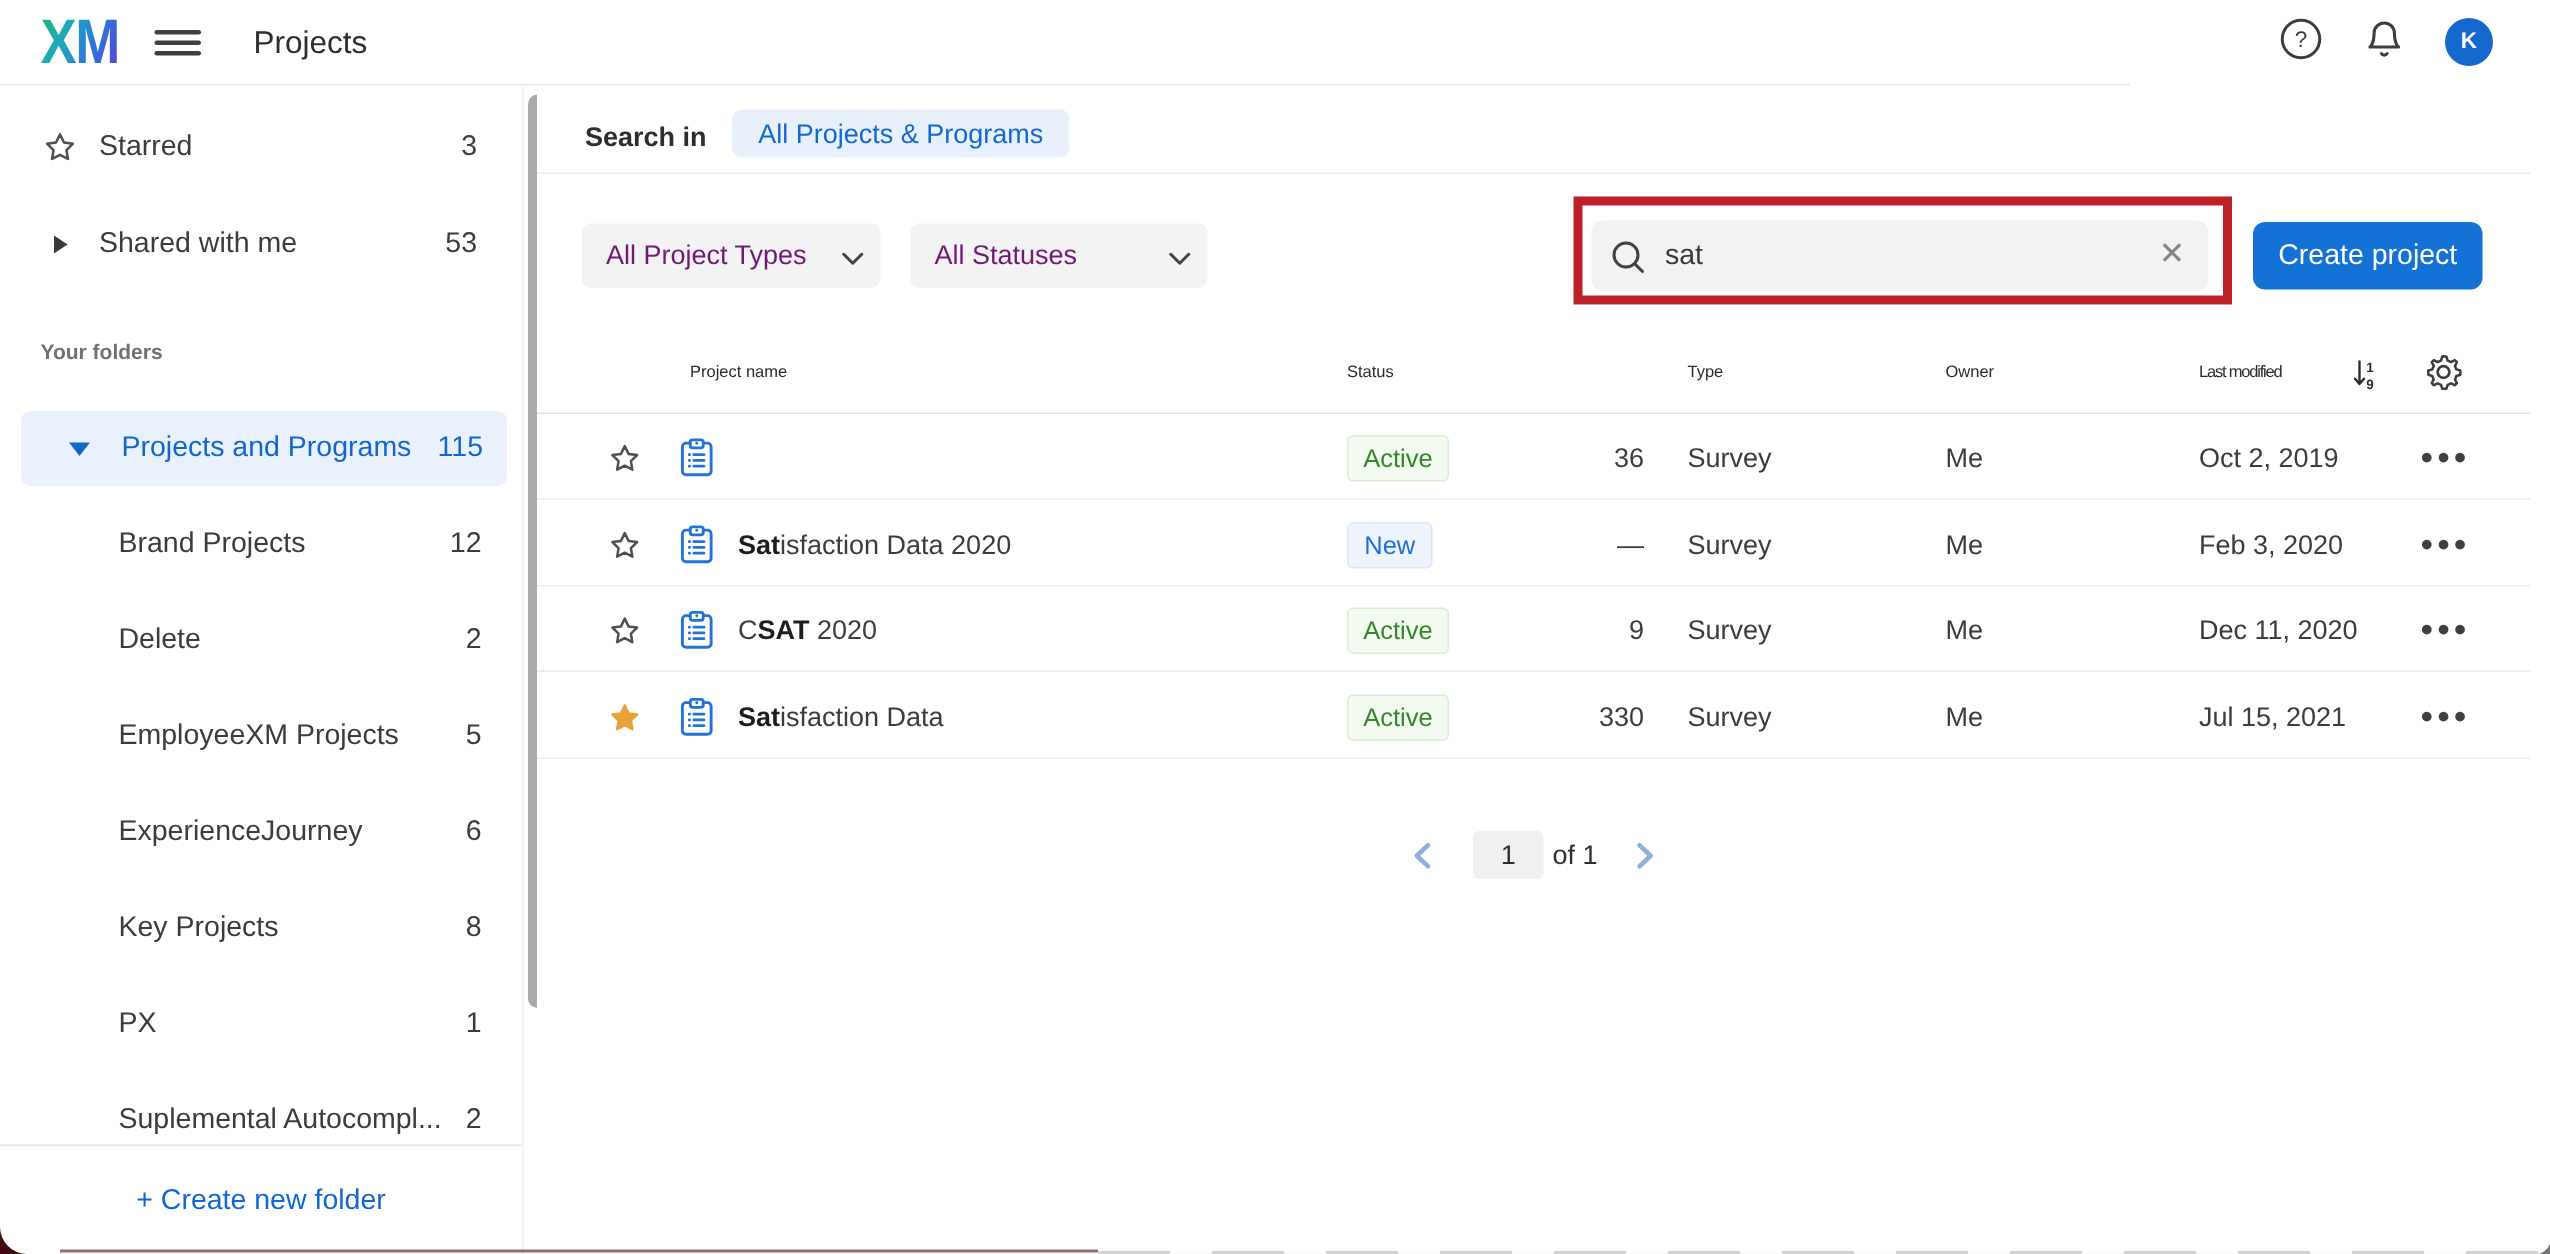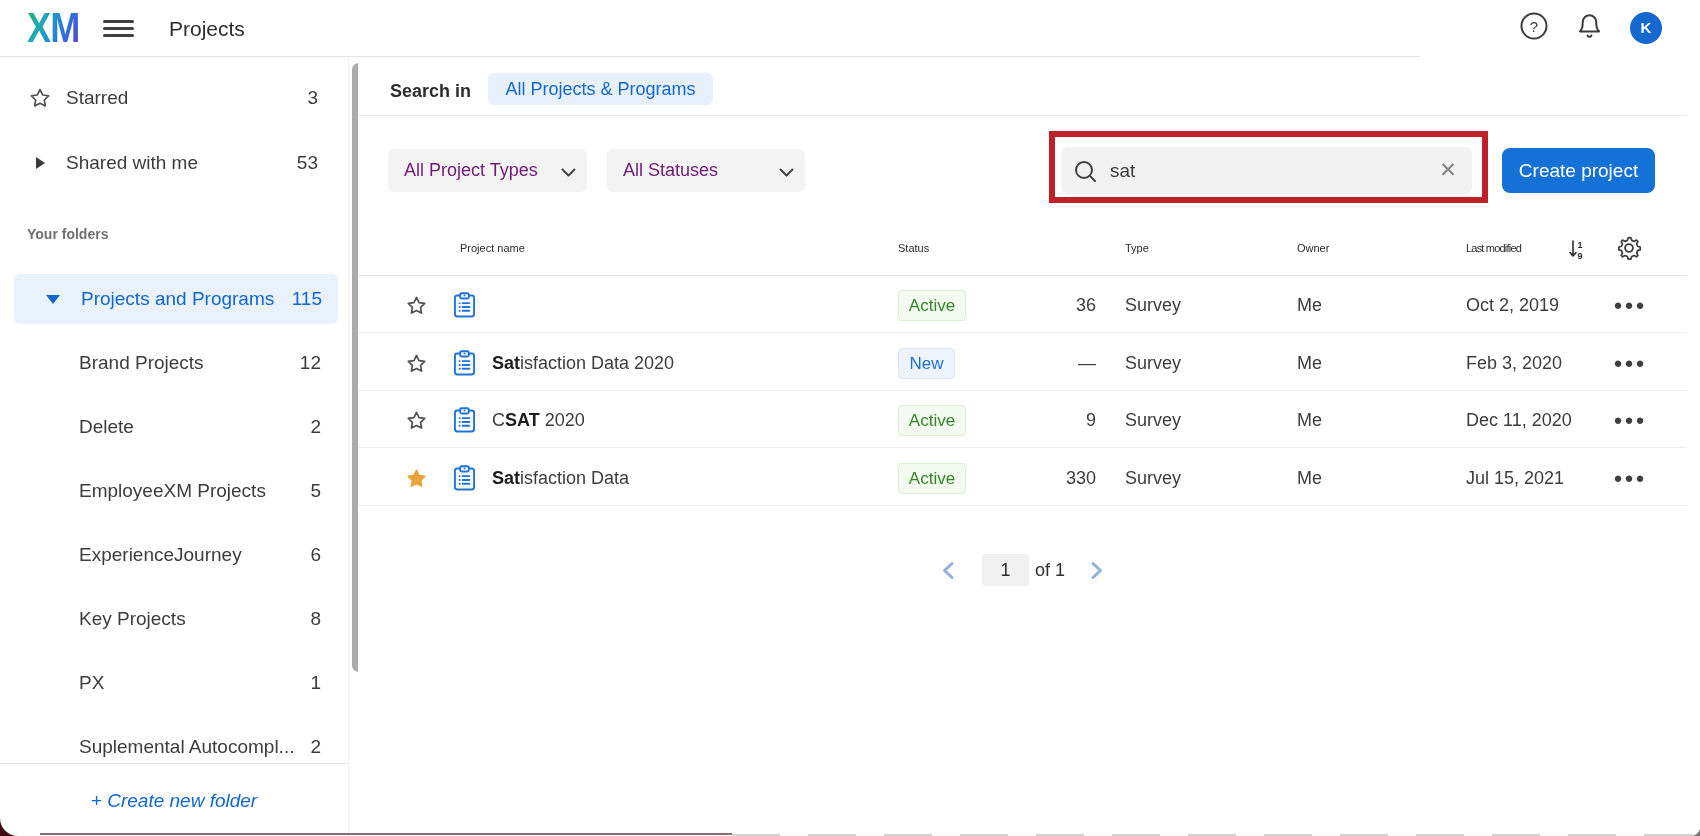--- a/index.html
+++ b/index.html
@@ -23,21 +23,21 @@
   
   #sidebar { position:absolute; left:0; top:57px; width:370px; height:779px; background:#fff; border-right:1px solid #e7e7e7; }
   .srow { position:absolute; left:0; width:348px; height:40px; line-height:40px; font-size:19px; color:#3c3c3c; }
   .scount { position:absolute; right:30px; top:0; text-align:right; }
   #scrolltrack { position:absolute; left:348px; top:0; width:1px; height:779px; background:#f0f0f0; }
   #scrollthumb { position:absolute; left:352px; top:6px; width:13px; height:609px; background:#ababab; border-radius:7px; }
   #selrow { position:absolute; left:14px; top:217px; width:324px; height:50px; background:#e9f2fc; border-radius:6px; }
   .tri-right { width:0; height:0; border-top:6px solid transparent; border-bottom:6px solid transparent; border-left:9px solid #3a3a3a; }
   .tri-down { width:0; height:0; border-left:7px solid transparent; border-right:7px solid transparent; border-top:9px solid #1266cc; }
   #newfolder { position:absolute; left:0; top:706px; width:348px; height:73px; border-top:1px solid #e6e6e6;
-    color:#1068d0; font-size:19px; text-align:center; line-height:73px;font-style:italic; }
+    color:#1068d0; font-size:19px; text-align:center; line-height:73px; }
 
   
   #main { position:absolute; left:358px; top:57px; width:1329px; height:779px; background:#fff; }
   #searchin { position:absolute; left:32px; top:24px; font-size:18px; font-weight:bold; color:#2d2d2d; }
   #searchpill { position:absolute; left:130px; top:16px; width:225px; height:32px; background:#e7f0fb; border-radius:6px;
     color:#1268cf; font-size:18px; text-align:center; line-height:32px; }
   #topborder { position:absolute; left:0; top:58px; width:1329px; height:1px; background:#ebebeb; }
 
   .drop { position:absolute; top:92px; height:43px; background:#f3f3f3; border-radius:6px; font-size:18px; color:#701a75;
     line-height:43px; padding-left:16px; }

